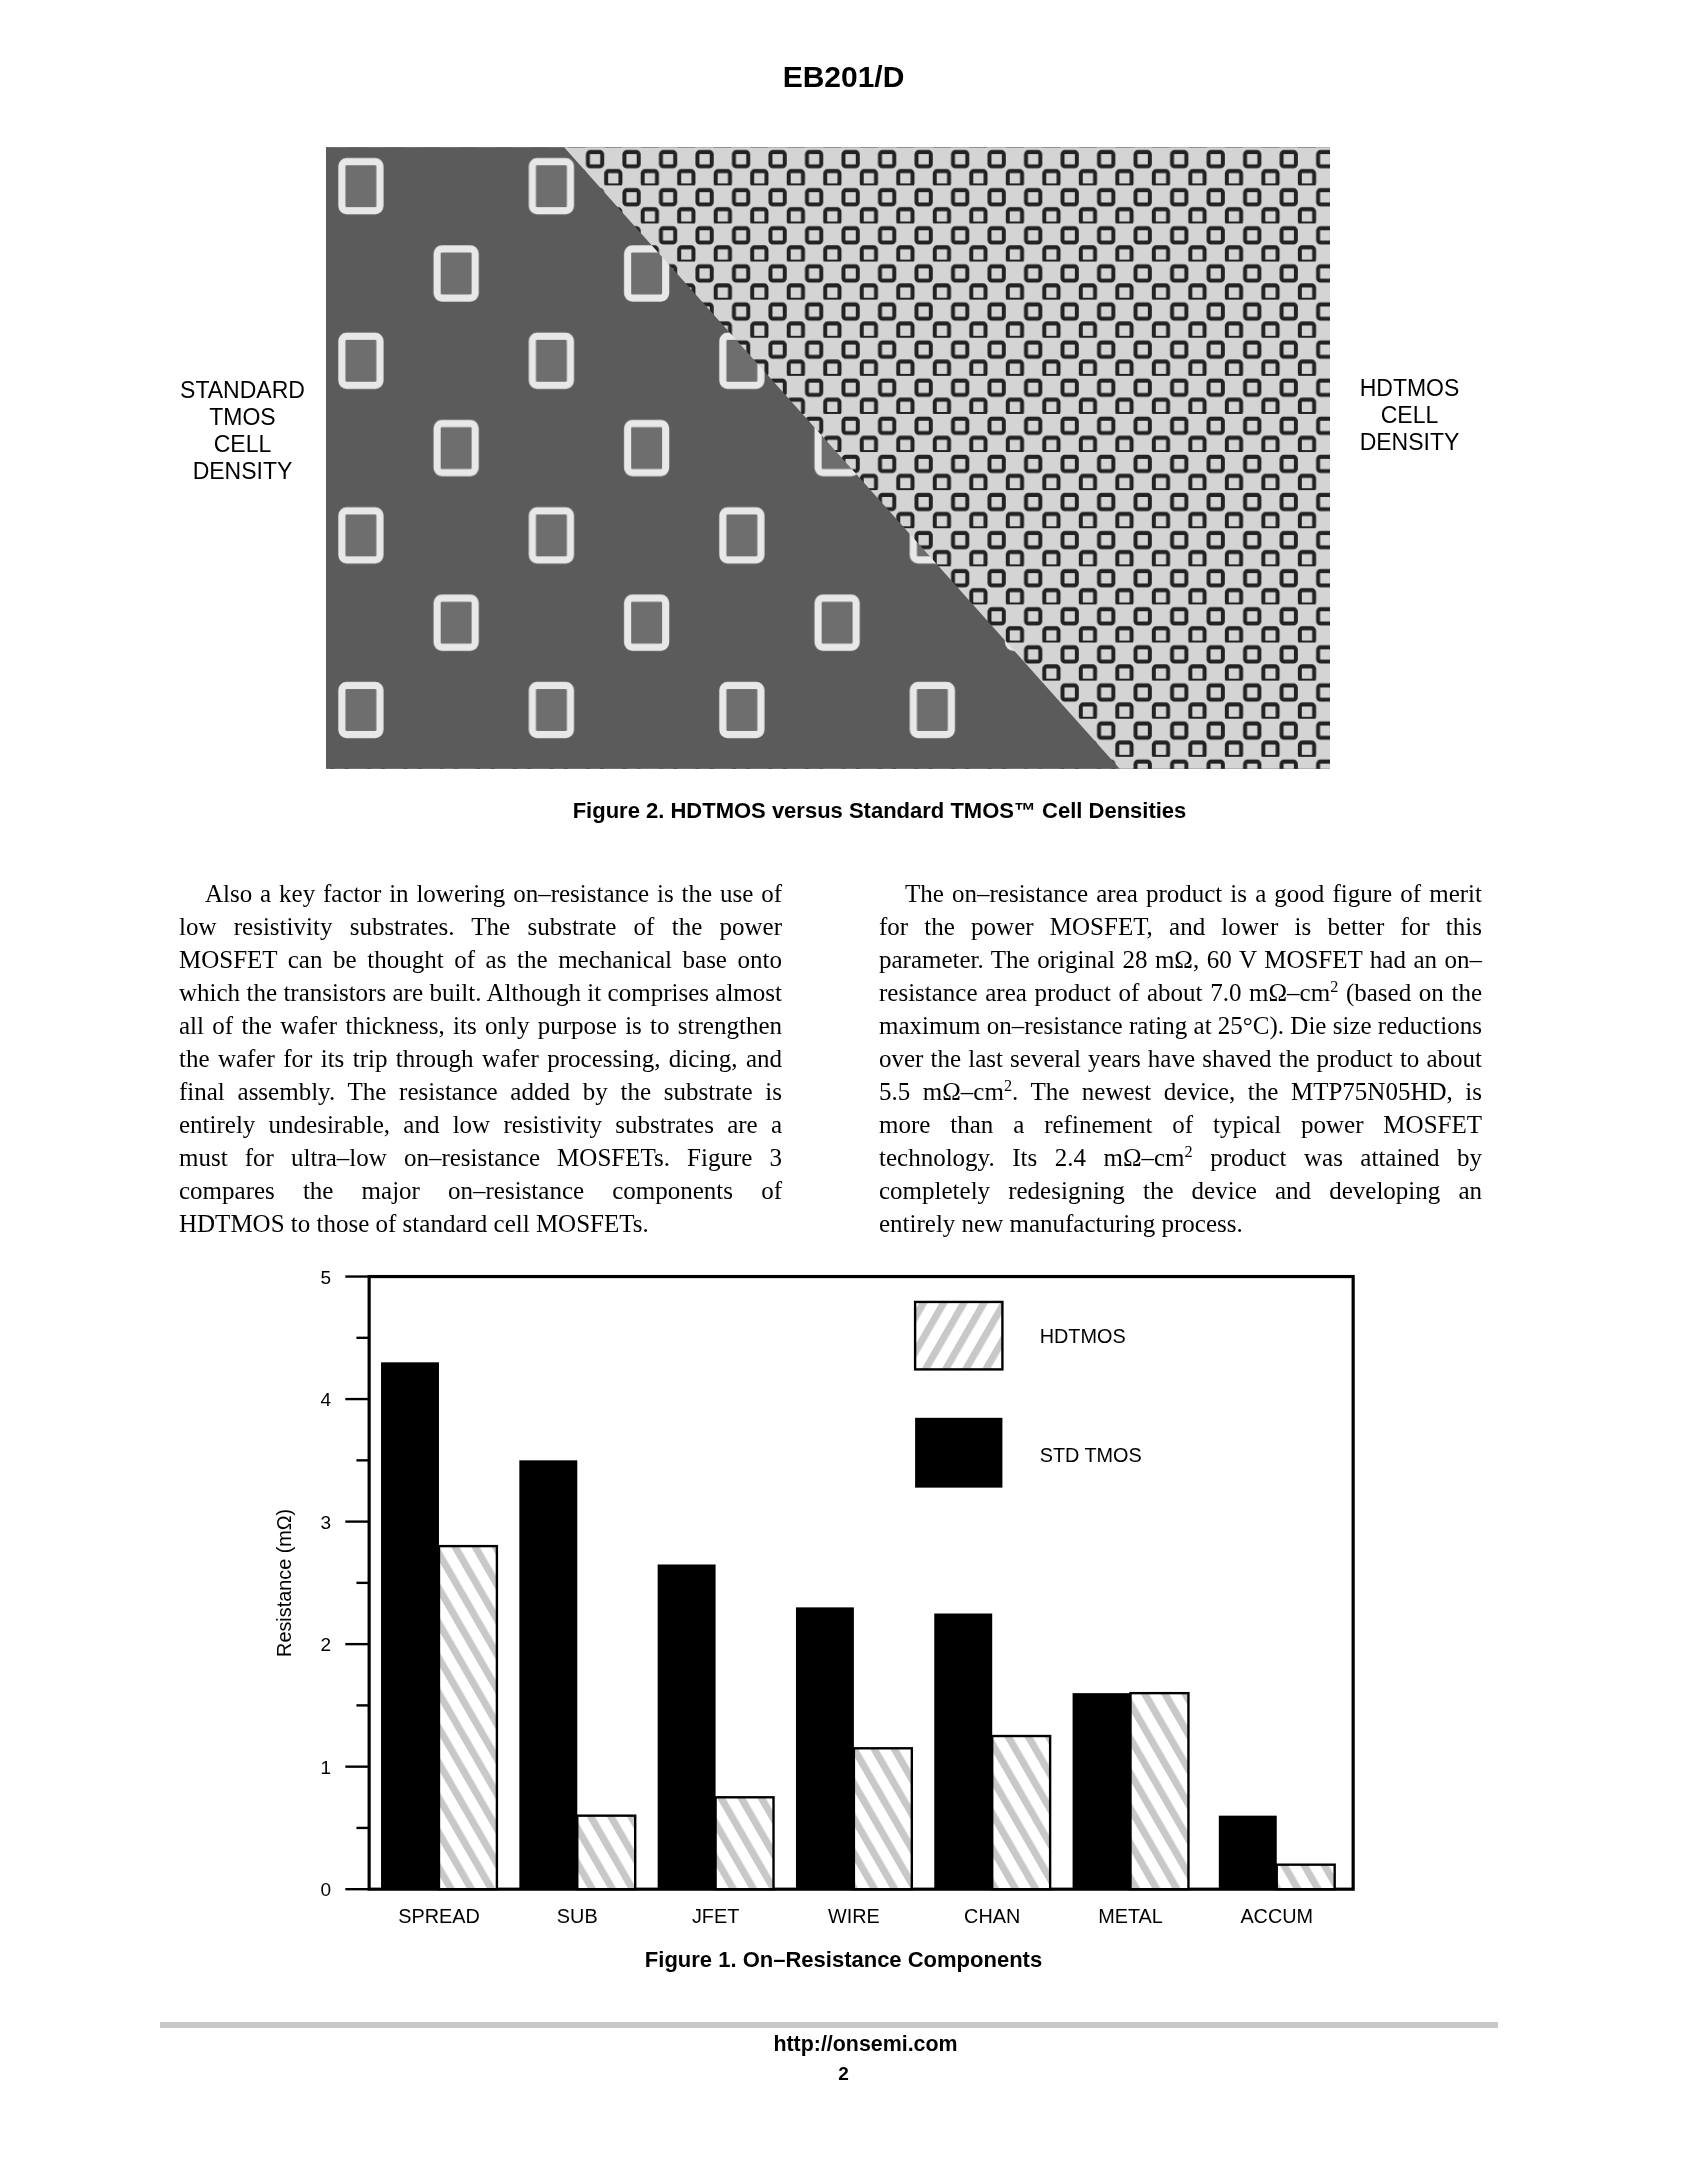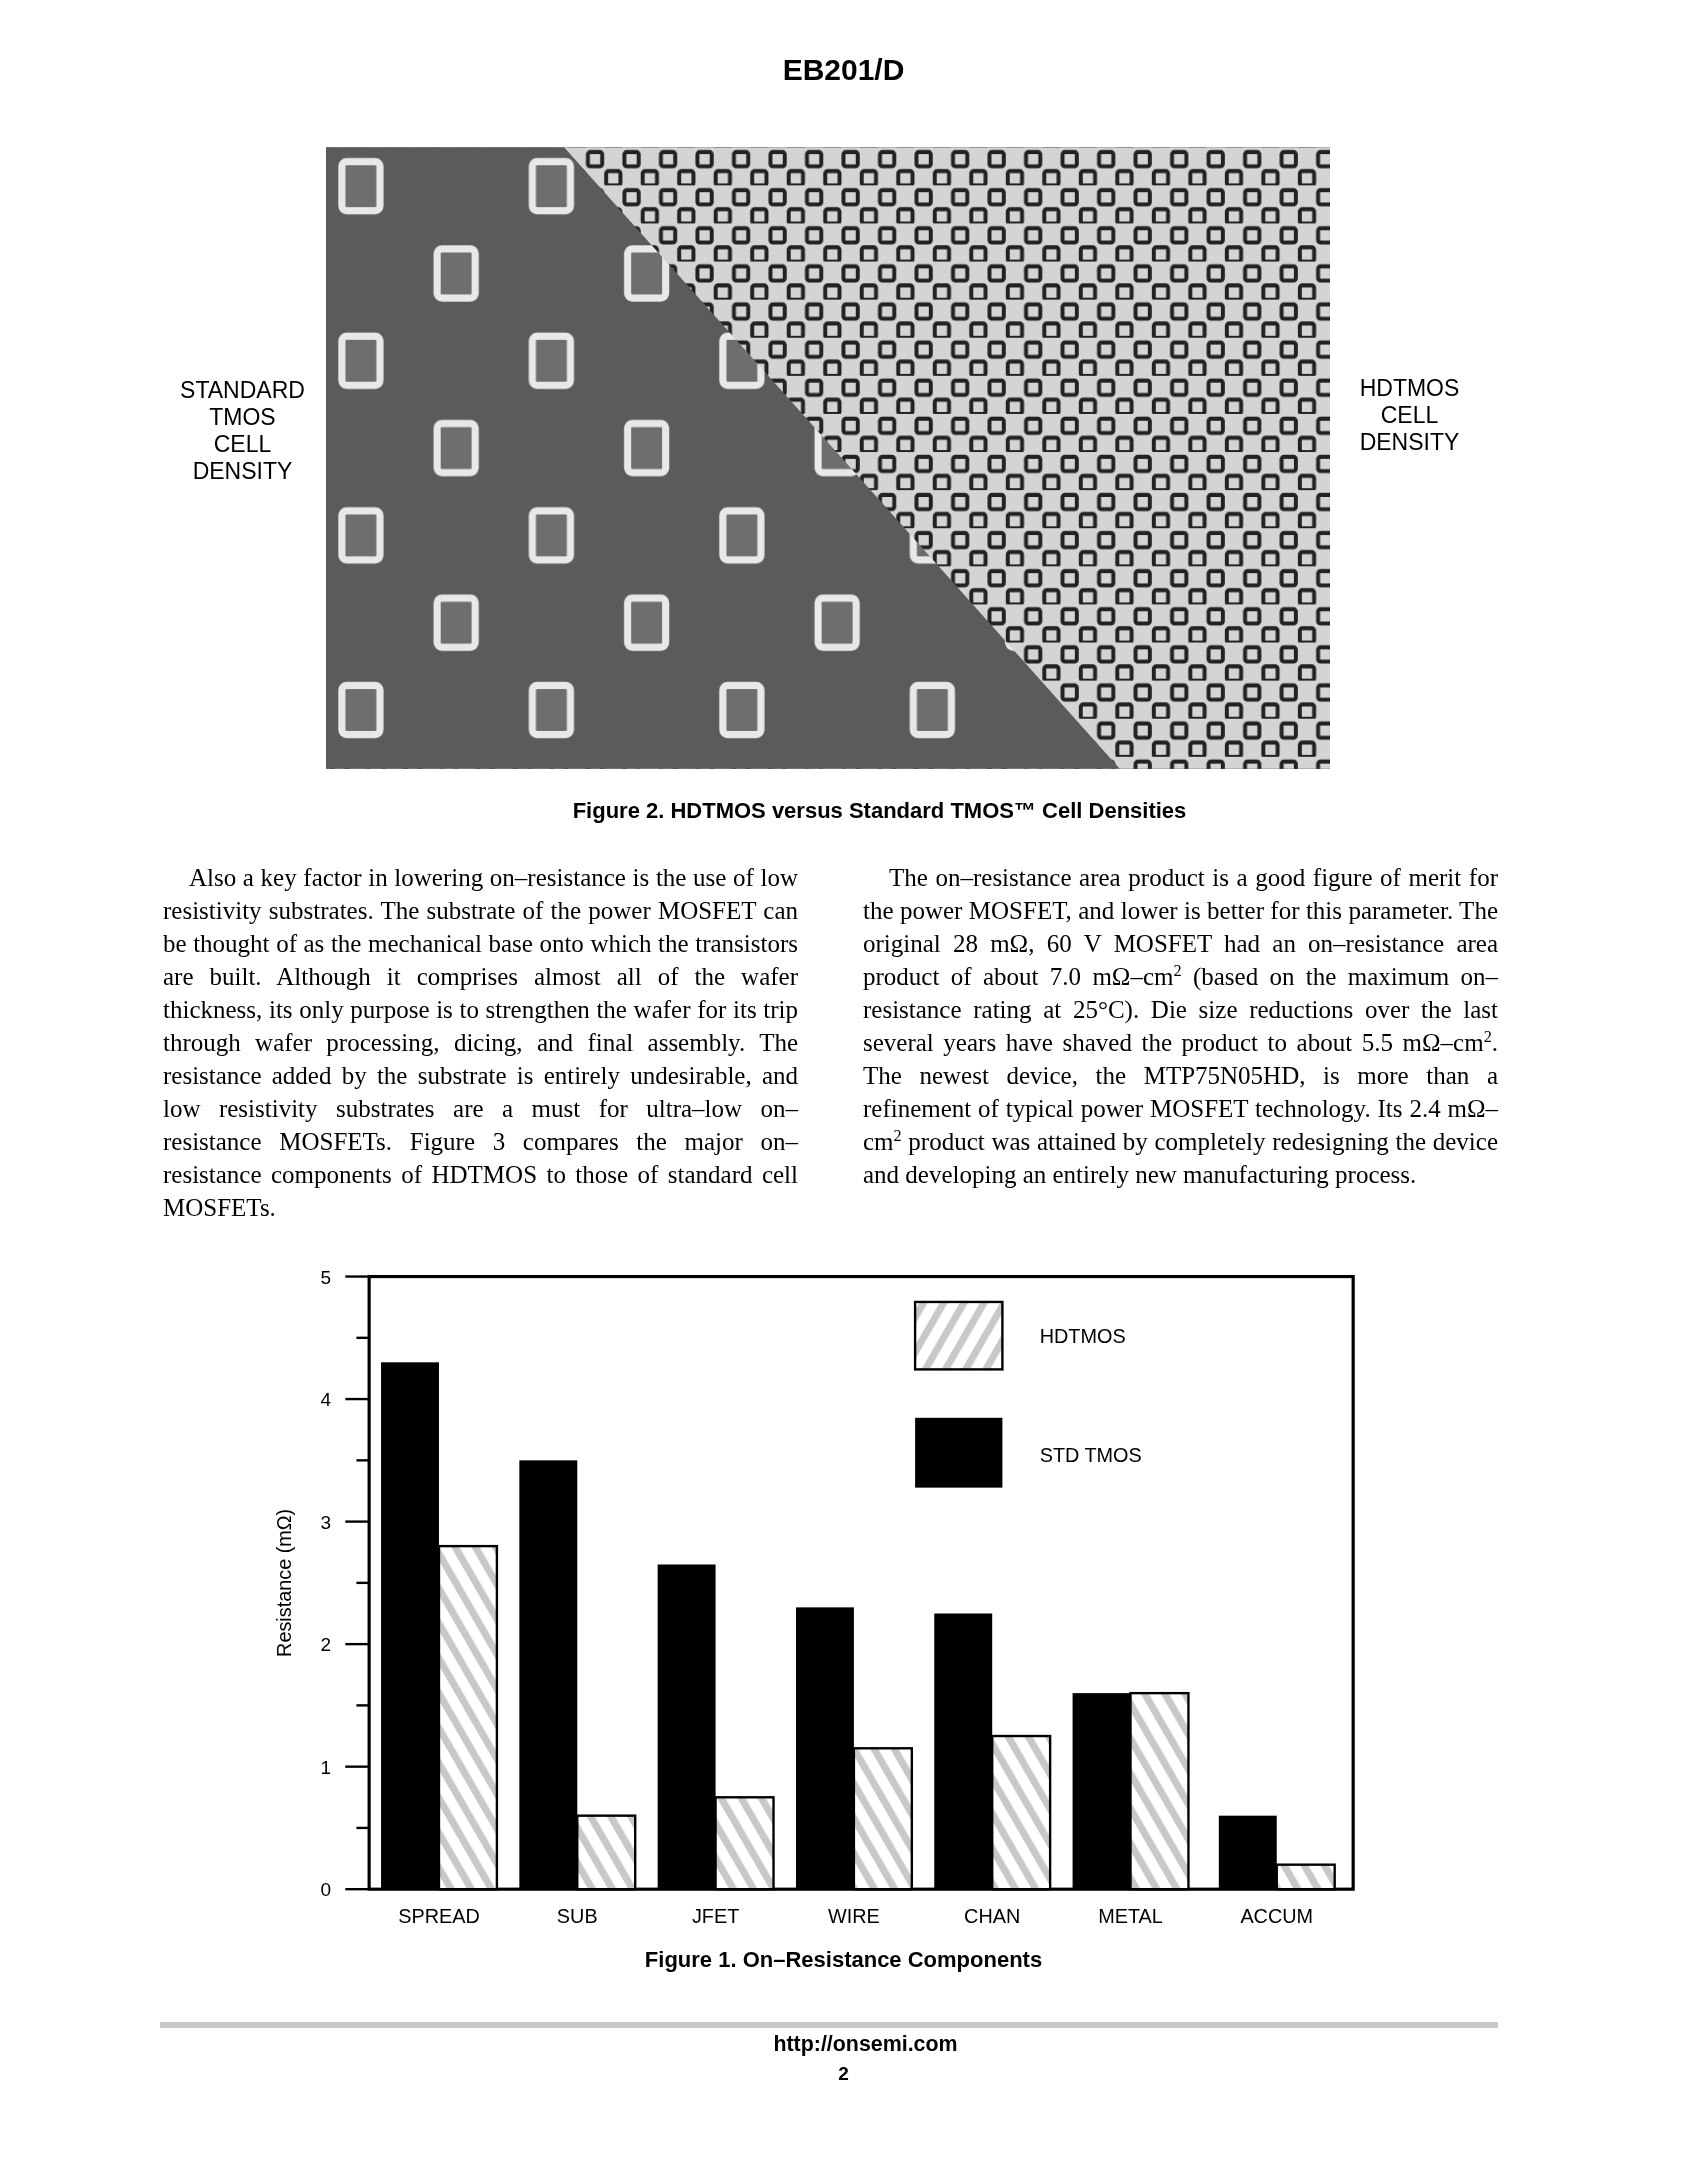--- a/index.html
+++ b/index.html
@@ -1,26 +1,26 @@
 <!DOCTYPE html>
 <html style="font-size:12.7px"><head>
 <meta charset="utf-8">
 <style>
   html, body { margin:0; padding:0; background:#fff; }
   body { width:1687px; height:2183px; position:relative; overflow:hidden; color:#000; }
-  .header { position:absolute; top:53px; left:0; width:1687px; text-align:center;
+  .header { position:absolute; top:60px; left:0; width:1687px; text-align:center;
     font-family:"Liberation Sans", sans-serif; font-weight:bold; font-size:30px; }
   .micro { position:absolute; left:326px; top:147px; width:1004px; height:622px; overflow:hidden; background:#5a5a5a; }
   .micro svg { display:block; }
   .side-label { position:absolute; font-family:"Liberation Sans", sans-serif; font-size:23px; line-height:27px; text-align:center; }
   .caption { position:absolute; left:0; width:1687px; text-align:center;
     font-family:"Liberation Sans", sans-serif; font-weight:bold; font-size:22px; }
   .body-col { position:absolute; top:861px; width:635px; font-family:"Liberation Serif", serif;
     font-size:25px; line-height:33px; text-align:justify; }
-  .body-col p { margin:0; text-indent:26px; }
+  .body-col p { margin:16px; text-indent:26px; }
   .chart { position:absolute; left:262px; top:1254px; width:1111px; height:699px; }
   .footer-rule { position:absolute; left:160px; top:2022px; width:1338px; height:5.6px; background:#c8c8c8; }
   .footer-url { position:absolute; top:2032px; left:0; width:1687px; text-align:center;
     font-family:"Liberation Sans", sans-serif; font-weight:bold; font-size:21.4px;margin-left:22px; }
   .footer-page { position:absolute; top:2063px; left:0; width:1687px; text-align:center;
     font-family:"Liberation Sans", sans-serif; font-weight:bold; font-size:19px; }
   sup { font-size:65%; line-height:0; }
 </style>
 </head>
 <body>

